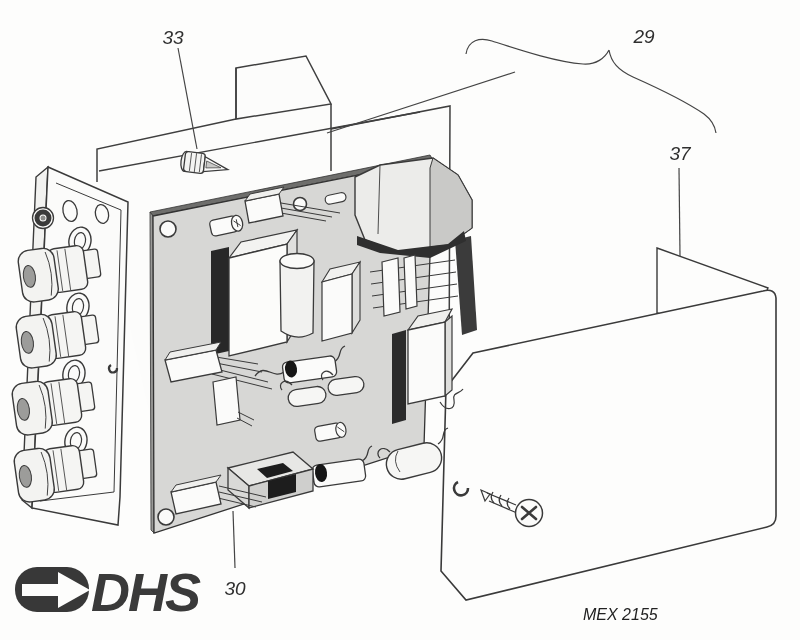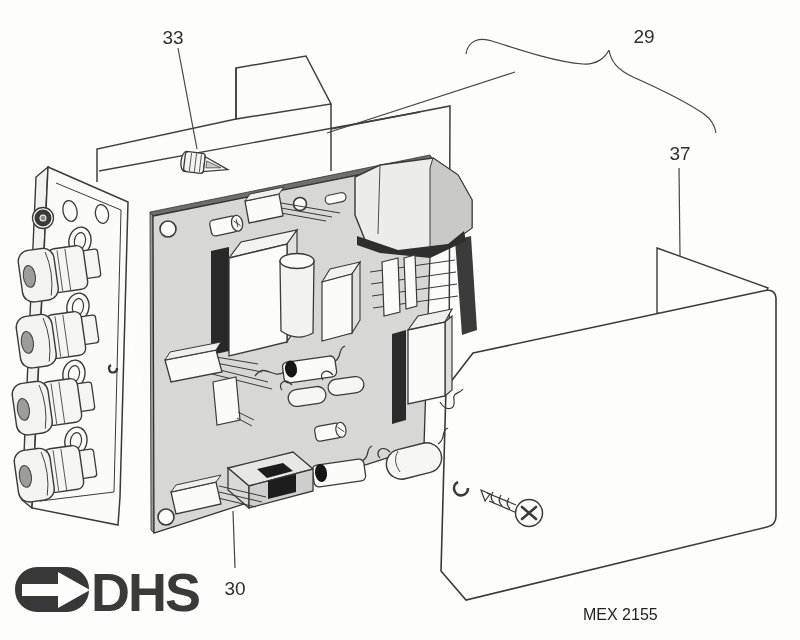--- a/index.html
+++ b/index.html
@@ -1,17 +1,17 @@
 <!DOCTYPE html>
 <html><head>
 <meta charset="utf-8">
 <style>
   html,body{margin:0;padding:0;background:#ffffff;}
   .stage{position:relative;width:800px;height:640px;background:#fdfdfc;overflow:hidden;
-         font-family:"Liberation Sans", sans-serif;}
+         font-family:"Liberation Sans", sans-serif;font-style:italic;}
   svg{display:block;}
   text{font-family:"Liberation Sans", sans-serif;}
   .callout{font-size:19px;fill:#2f2f2f;}
   .caption{font-size:16px;fill:#222;}
   .logotext{font-size:54px;font-weight:bold;fill:#3a3a3a;letter-spacing:-2px;}
 </style>
 </head>
 <body>
 
 <div class="stage">

